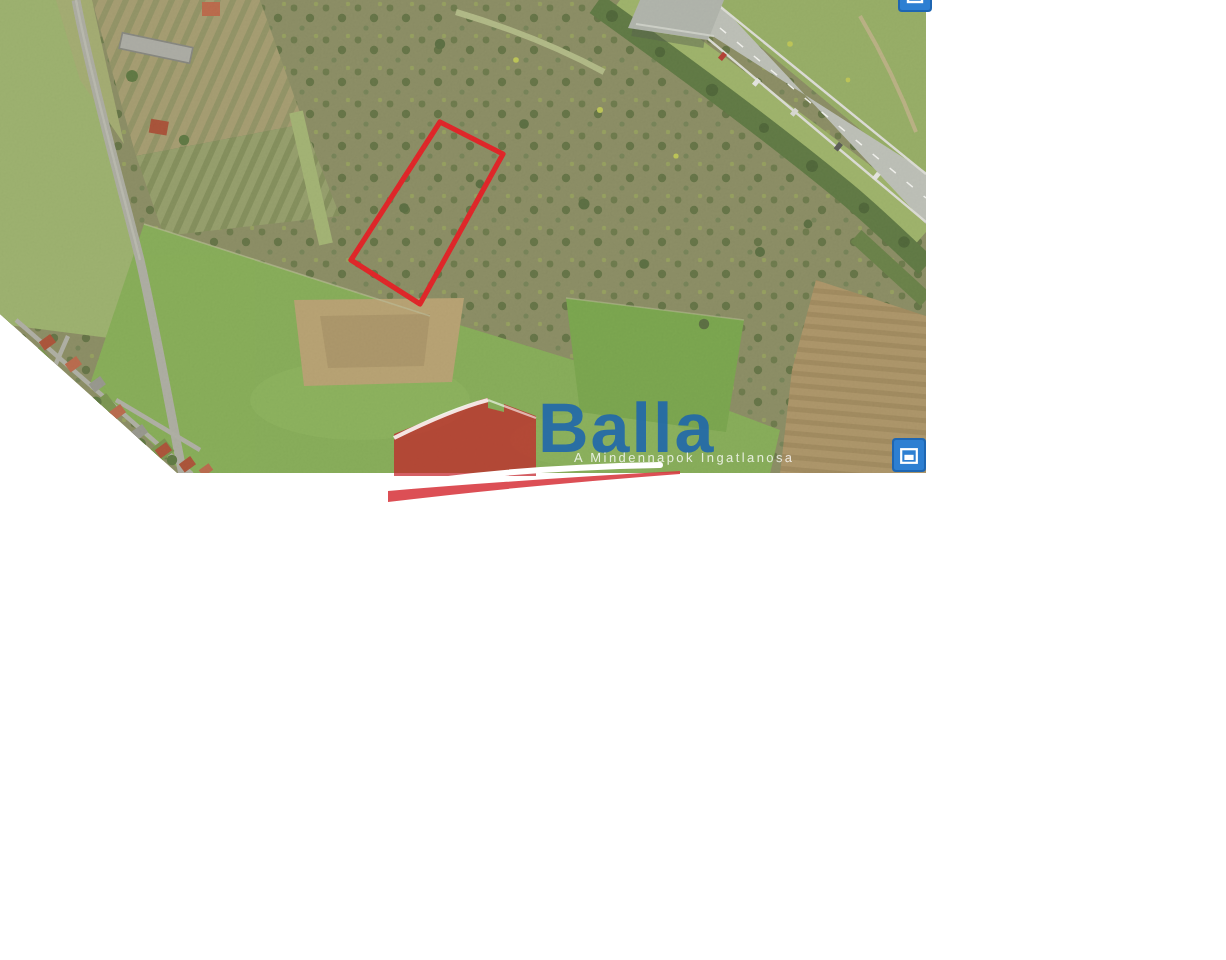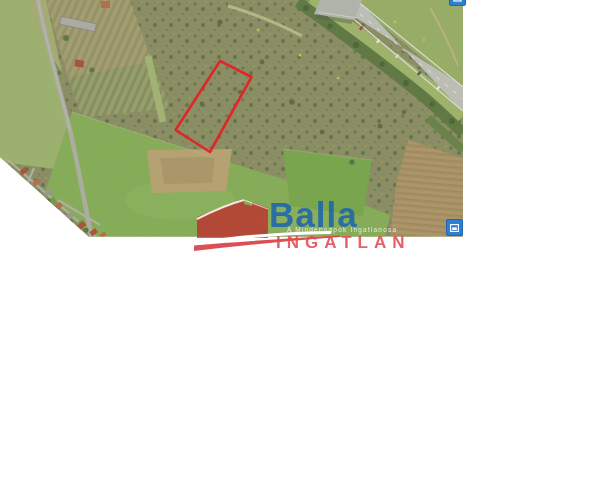--- a/index.html
+++ b/index.html
@@ -189,21 +189,20 @@
       <path d="M197,217 L240,200 L244,199 L244,204 L252,206 L252,202 L268,208 L268,238 L197,238 Z" fill="rgba(195,33,40,0.72)"></path>
       <path d="M197,219 Q225,205 244,200" stroke="rgba(255,255,255,0.85)" stroke-width="2" fill="none"></path>
       <path d="M244,200 L268,209" stroke="rgba(255,255,255,0.6)" stroke-width="1.2" fill="none"></path>
       <path d="M194,244 Q250,234 330,232.5" stroke="#ffffff" stroke-width="3" fill="none" stroke-linecap="round"></path>
       <path d="M194,251 Q260,243 340,237 L340,235.5 Q258,240 194,245.5 Z" fill="rgba(216,60,66,0.9)"></path>
     </g>
   </svg>
 
   <div class="brand">Balla</div>
   <div class="tagline">A Mindennapok Ingatlanosa</div>
-  <div class="wordmark">INGATLAN</div>
 
   <div class="map-btn top">
     <svg width="9" height="9" viewBox="0 0 9 9">
       <rect x="1" y="1" width="7" height="7" fill="none" stroke="#ffffff" stroke-width="1.2"></rect>
     </svg>
   </div>
   <div class="map-btn bottom">
     <svg width="9" height="8" viewBox="0 0 9 8">
       <rect x="0.6" y="0.6" width="7.8" height="6.8" fill="none" stroke="#ffffff" stroke-width="1.1"></rect>
       <rect x="2.2" y="3.4" width="4.6" height="2.6" fill="#ffffff"></rect>

